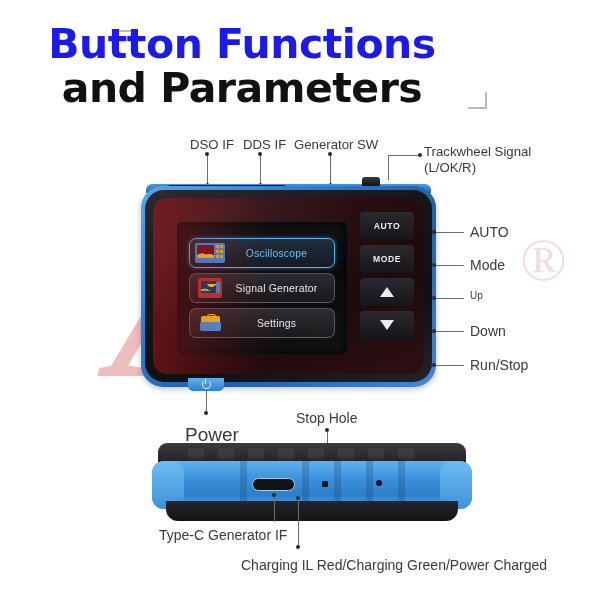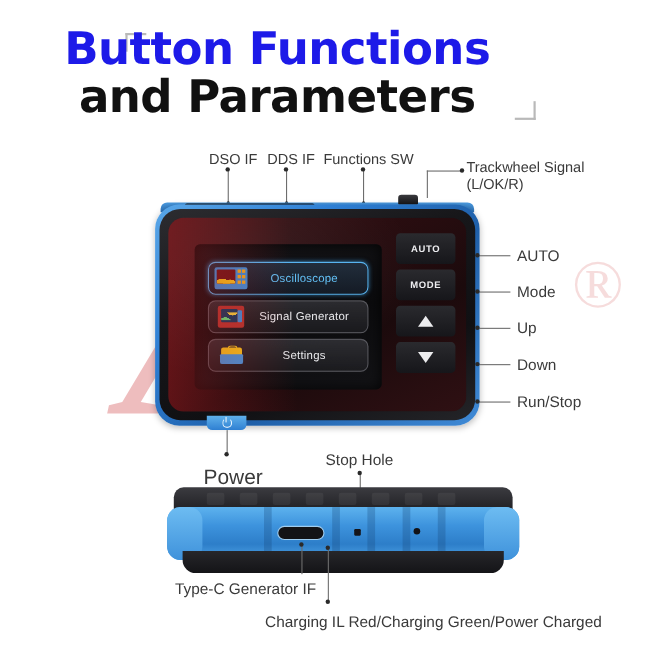--- a/index.html
+++ b/index.html
@@ -24,21 +24,21 @@
     left:520px;top:228px;font-size:62px;line-height:1;
     font-family:"Liberation Serif",serif;
     color:rgba(200,36,40,0.16);
   }
   .wm-swoosh{
     left:150px;top:215px;width:230px;height:170px;
     background:radial-gradient(ellipse at 30% 30%, rgba(190,30,35,0.22), rgba(190,30,35,0) 70%);
   }
 
   
-  .title-wrap{position:absolute;left:10px;top:24px;width:484px;text-align:center;}
+  .title-wrap{position:absolute;left:0;top:24px;width:484px;text-align:center;}
   .title-l1{
     font-size:41px;font-weight:700;color:#1d1ae8;
     font-family:"DejaVu Sans",sans-serif;
     letter-spacing:-0.5px;line-height:1.02;
   }
   .title-l2{
     font-size:41px;font-weight:700;color:#111111;
     font-family:"DejaVu Sans",sans-serif;
     letter-spacing:-0.5px;line-height:1.12;
   }
@@ -208,21 +208,21 @@
 
   <div class="brk brk-tl"></div>
   <div class="brk brk-br"></div>
   <div class="title-wrap">
     <div class="title-l1">Button Functions</div>
     <div class="title-l2">and Parameters</div>
   </div>
 
   <div class="lbl" style="left:190px;top:137px;">DSO IF</div>
   <div class="lbl" style="left:243px;top:137px;">DDS IF</div>
-  <div class="lbl" style="left:294px;top:137px;">Functions SW</div>
+  <div class="lbl" style="left:294px;top:137px;">Generator SW</div>
   <div class="lbl two-line" style="left:424px;top:144px;width:140px;">
     <div>Trackwheel Signal</div>
     <div>(L/OK/R)</div>
   </div>
 
   <div class="ln-v" style="left:207px;top:155px;height:30px;"></div>
   <div class="dot" style="left:205px;top:152px;"></div>
   <div class="dot sm" style="left:205.5px;top:183px;"></div>
 
   <div class="ln-v" style="left:260px;top:155px;height:30px;"></div>
@@ -310,21 +310,21 @@
   <div class="ln-h" style="left:434px;top:232px;width:30px;"></div>
   <div class="dot" style="left:432px;top:230px;"></div>
   <div class="lbl" style="left:470px;top:224px;font-size:14px;">AUTO</div>
 
   <div class="ln-h" style="left:434px;top:265px;width:30px;"></div>
   <div class="dot" style="left:432px;top:263px;"></div>
   <div class="lbl" style="left:470px;top:257px;font-size:14px;">Mode</div>
 
   <div class="ln-h" style="left:434px;top:298px;width:30px;"></div>
   <div class="dot" style="left:432px;top:296px;"></div>
-  <div class="lbl" style="left:470px;top:290px;font-size:14px;">Up</div>
+  <div class="lbl" style="left:470px;top:290px;font-size:10px;">Up</div>
 
   <div class="ln-h" style="left:434px;top:331px;width:30px;"></div>
   <div class="dot" style="left:432px;top:329px;"></div>
   <div class="lbl" style="left:470px;top:323px;font-size:14px;">Down</div>
 
   <div class="ln-h" style="left:434px;top:365px;width:30px;"></div>
   <div class="dot" style="left:432px;top:363px;"></div>
   <div class="lbl" style="left:470px;top:357px;font-size:14px;">Run/Stop</div>
 
   <div class="ln-v" style="left:206px;top:391px;height:22px;"></div>

